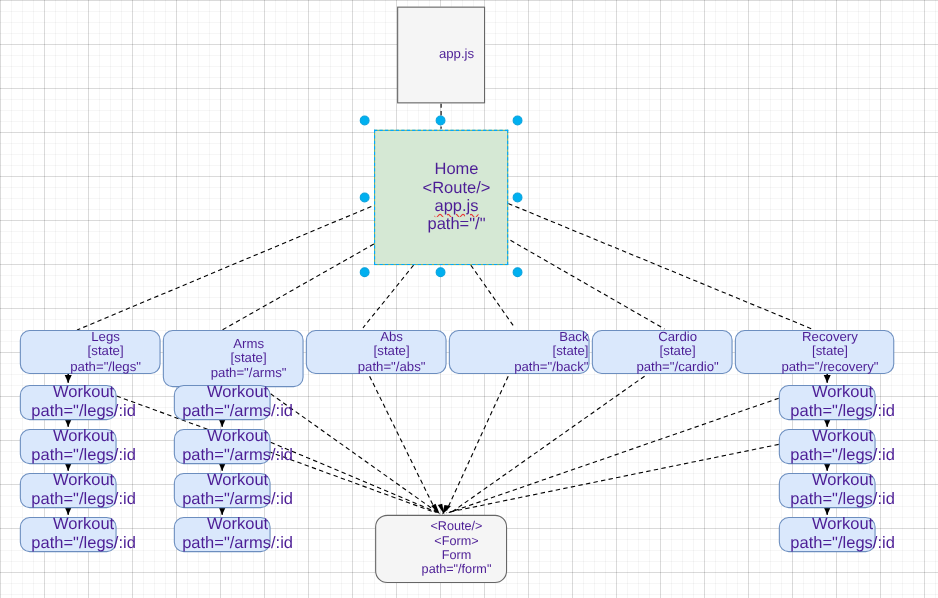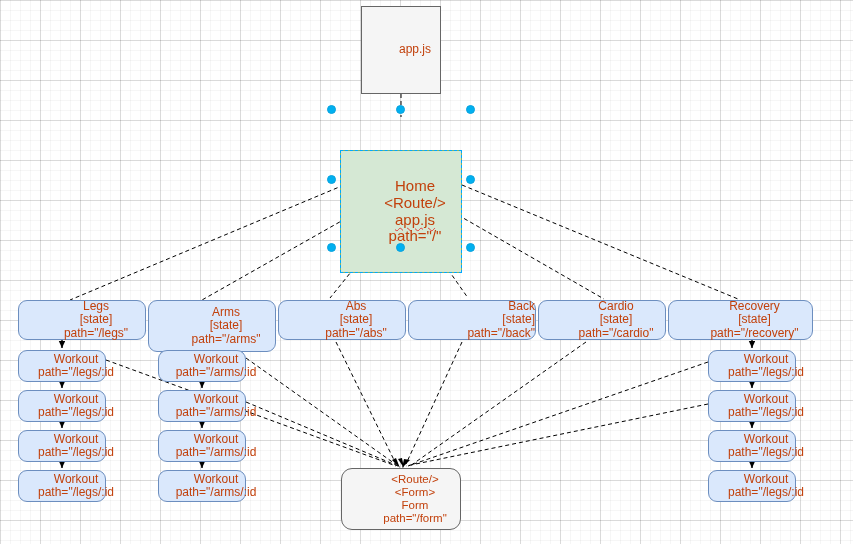--- a/index.html
+++ b/index.html
@@ -31,21 +31,21 @@
     pointer-events: none;
   }
   .node {
     position: absolute;
     box-sizing: border-box;
     display: flex;
     flex-direction: column;
     align-items: center;
     justify-content: center;
     text-align: center;
-    color: #c2410c;
+    color: #4c1d95;
     white-space: nowrap;
     padding-left: 28px;
   }
   .node .line { display: block; line-height: 1.12; }
 
   
   .node-file {
     background: #f5f5f5;
     border: 1px solid #666666;
     font-size: 12px;
@@ -88,21 +88,21 @@
     border-radius: 9px;
     font-size: 12px;
     line-height: 1.18;
   }
 
   
   .node-workout {
     background: #dae8fc;
     border: 1px solid #6c8ebf;
     border-radius: 9px;
-    font-size: 12px;
+    font-size: 15px;
     line-height: 1.2;
   }
 
   
   .node-form {
     background: #f5f5f5;
     border: 1px solid #666666;
     border-radius: 11px;
     font-size: 11.5px;
     line-height: 1.25;
@@ -169,21 +169,21 @@
       <line x1="752" y1="382" x2="752" y2="388" marker-end="url(#arrow)"></line>
       <line x1="752" y1="422" x2="752" y2="428" marker-end="url(#arrow)"></line>
       <line x1="752" y1="462" x2="752" y2="468" marker-end="url(#arrow)"></line>
     </g>
   </svg>
 
   <div class="node node-file" style="left:361px; top:6px; width:80px; height:88px;">
     <span class="line">app.js</span>
   </div>
 
-  <div class="node node-home" style="left:340px; top:118px; width:122px; height:123px;margin-top:32px;">
+  <div class="node node-home" style="left:340px; top:118px; width:122px; height:123px;">
     <span class="sel-dash"></span>
     <span class="line">Home</span>
     <span class="line">&lt;Route/&gt;</span>
     <span class="line spell">app.js</span>
     <span class="line">path="/"</span>
   </div>
 
   <div class="handle" style="left:327px; top:105px;"></div>
   <div class="handle" style="left:396px; top:105px;"></div>
   <div class="handle" style="left:466px; top:105px;"></div>

